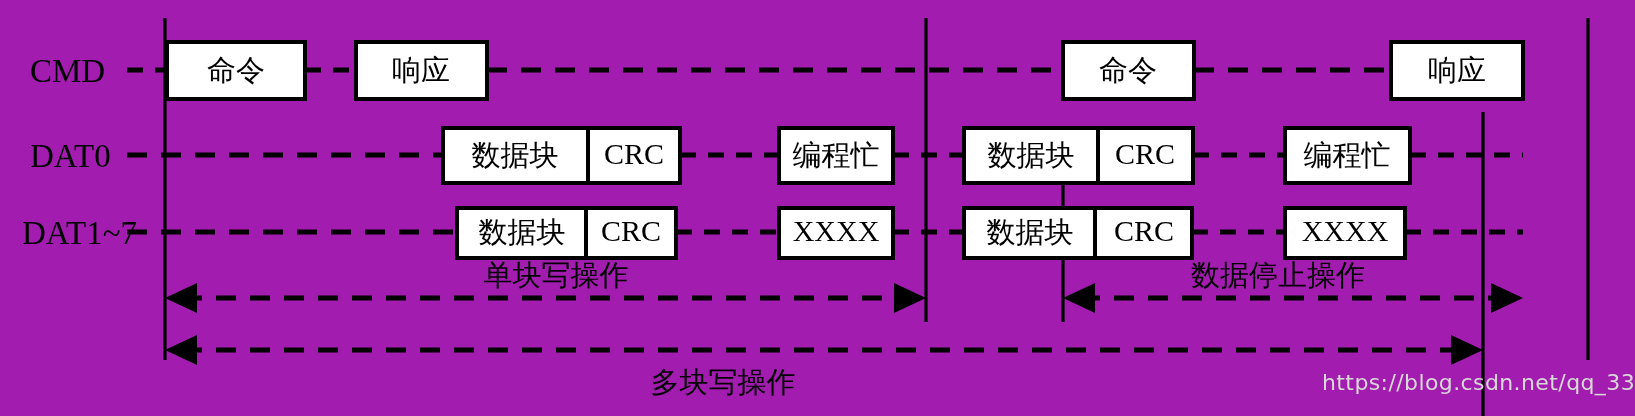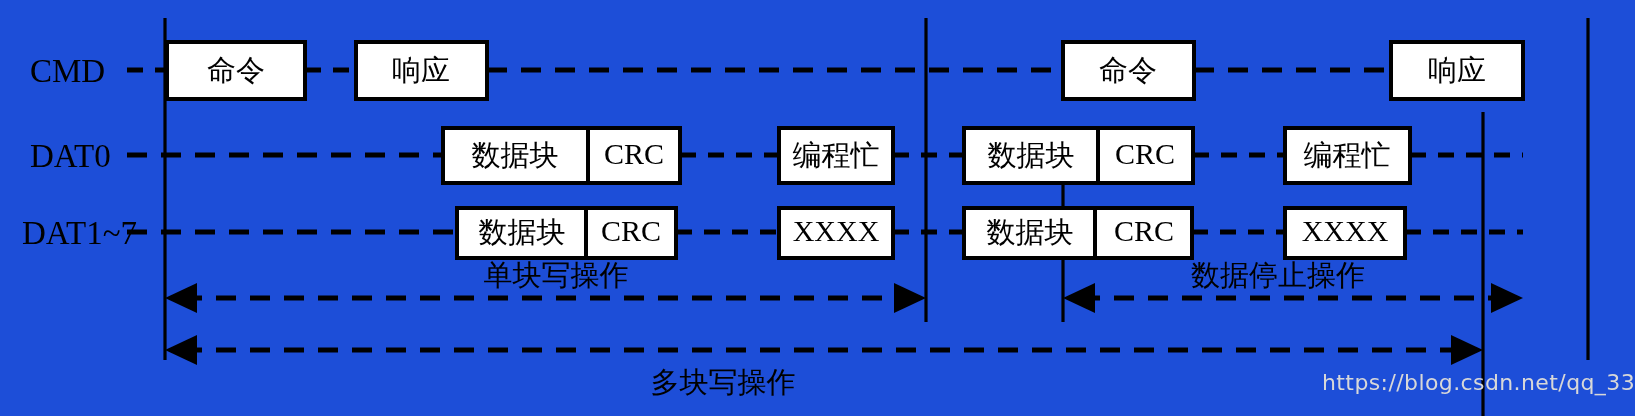--- a/index.html
+++ b/index.html
@@ -7,21 +7,21 @@
     padding: 0;
     background: #ffffff;
   }
   body {
     font-family: "Liberation Serif", "DejaVu Serif", serif;
   }
   #diagram-root {
     position: relative;
     width: 1635px;
     height: 416px;
-    background: #1d4ed8;
+    background: #a21caf;
     overflow: hidden;
   }
   svg.timing-svg {
     position: absolute;
     left: 0;
     top: 0;
     width: 1635px;
     height: 416px;
   }
   .row-label {

